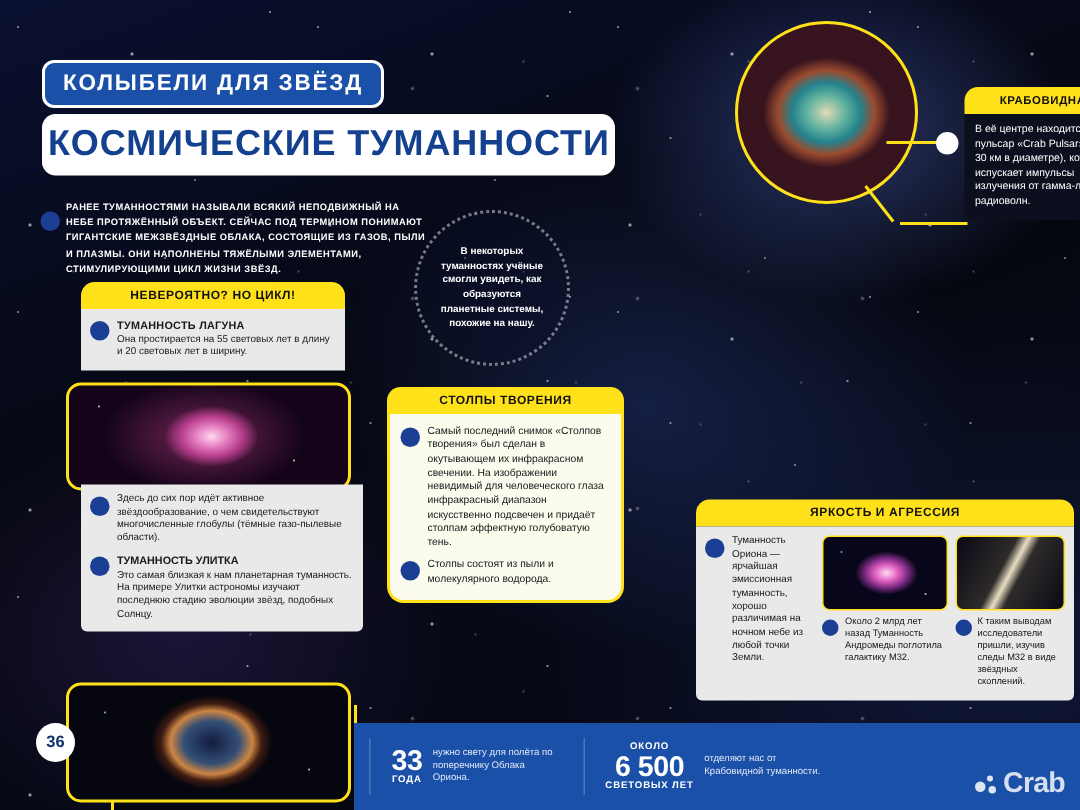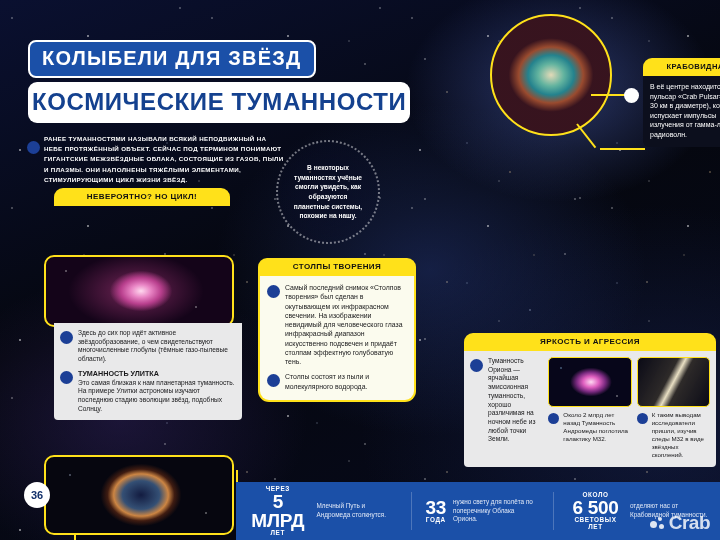--- a/index.html
+++ b/index.html
@@ -44,21 +44,21 @@
   .bullet{
     width:13px;height:13px;border-radius:50%;
     background:#1c3f96;flex:0 0 13px;margin-top:2px;
   }
   .row{display:flex;gap:5px;align-items:flex-start;}
 
   
   #hdr-wrap{position:absolute;left:28px;top:40px;width:318px;}
   #kicker{
     background:#1b50a8;border:2px solid #fff;border-radius:8px;
-    color:#fff;font-size:20px;font-weight:bold;letter-spacing:1.2px;
+    color:#fff;font-size:15px;font-weight:bold;letter-spacing:1.2px;
     padding:5px 12px 6px;display:inline-block;
   }
   #title{
     margin-top:4px;background:#fff;border-radius:9px;
     color:#14418f;font-size:24px;font-weight:bold;letter-spacing:.6px;
     padding:6px 4px 7px;display:inline-block;white-space:nowrap;
   }
   #intro{
     position:absolute;left:44px;top:134px;width:240px;
     color:#fff;font-size:6.2px;font-weight:bold;line-height:1.65;
@@ -214,20 +214,29 @@
   <div id="intro">РАНЕЕ ТУМАННОСТЯМИ НАЗЫВАЛИ ВСЯКИЙ НЕПОДВИЖНЫЙ НА НЕБЕ ПРОТЯЖЁННЫЙ ОБЪЕКТ. СЕЙЧАС ПОД ТЕРМИНОМ ПОНИМАЮТ ГИГАНТСКИЕ МЕЖЗВЁЗДНЫЕ ОБЛАКА, СОСТОЯЩИЕ ИЗ ГАЗОВ, ПЫЛИ И ПЛАЗМЫ. ОНИ НАПОЛНЕНЫ ТЯЖЁЛЫМИ ЭЛЕМЕНТАМИ, СТИМУЛИРУЮЩИМИ ЦИКЛ ЖИЗНИ ЗВЁЗД.</div>
 
   <div id="crab-img"></div>
   <div id="crab-leader"></div>
   <div id="crab-leader2"></div>
 
   <div id="circle-note">В некоторых туманностях учёные смогли увидеть, как образуются планетные системы, похожие на нашу.</div>
 
   <div id="p-fact">
     <div class="ybar">НЕВЕРОЯТНО? НО ЦИКЛ!</div>
+    <div class="wbody">
+      <div class="row">
+        <span class="bullet"></span>
+        <span>
+          <span class="t">ТУМАННОСТЬ ЛАГУНА</span><br>
+          <span>Она простирается на 55 световых лет в длину и 20 световых лет в ширину.</span>
+        </span>
+      </div>
+    </div>
   </div>
   <div id="img-lagoon"></div>
 
   <div id="p-fact2">
     <div class="row">
       <span class="bullet"></span>
       <span>Здесь до сих пор идёт активное звёздообразование, о чем свидетельствуют многочисленные глобулы (тёмные газо-пылевые области).</span>
     </div>
     <div class="row" style="margin-top:5px;">
       <span class="bullet"></span>
@@ -281,28 +290,20 @@
         <div class="mini">
           <span class="bullet" style="width:11px;height:11px;flex-basis:11px;"></span>
           <span>К таким выводам исследователи пришли, изучив следы M32 в виде звёздных скоплений.</span>
         </div>
       </div>
     </div>
   </div>
 
   <div id="statbar">
 
-    <div class="stat">
-      <div class="num">
-        <div class="pre">ЧЕРЕЗ</div>
-        <div class="big">5 МЛРД</div>
-        <div class="post">ЛЕТ</div>
-      </div>
-      <div class="txt">Млечный Путь и Андромеда столкнутся.</div>
-    </div>
 
     <div class="vline"></div>
 
     <div class="stat">
       <div class="num">
         <div class="pre"></div>
         <div class="big">33</div>
         <div class="post">ГОДА</div>
       </div>
       <div class="txt">нужно свету для полёта по поперечнику Облака Ориона.</div>

